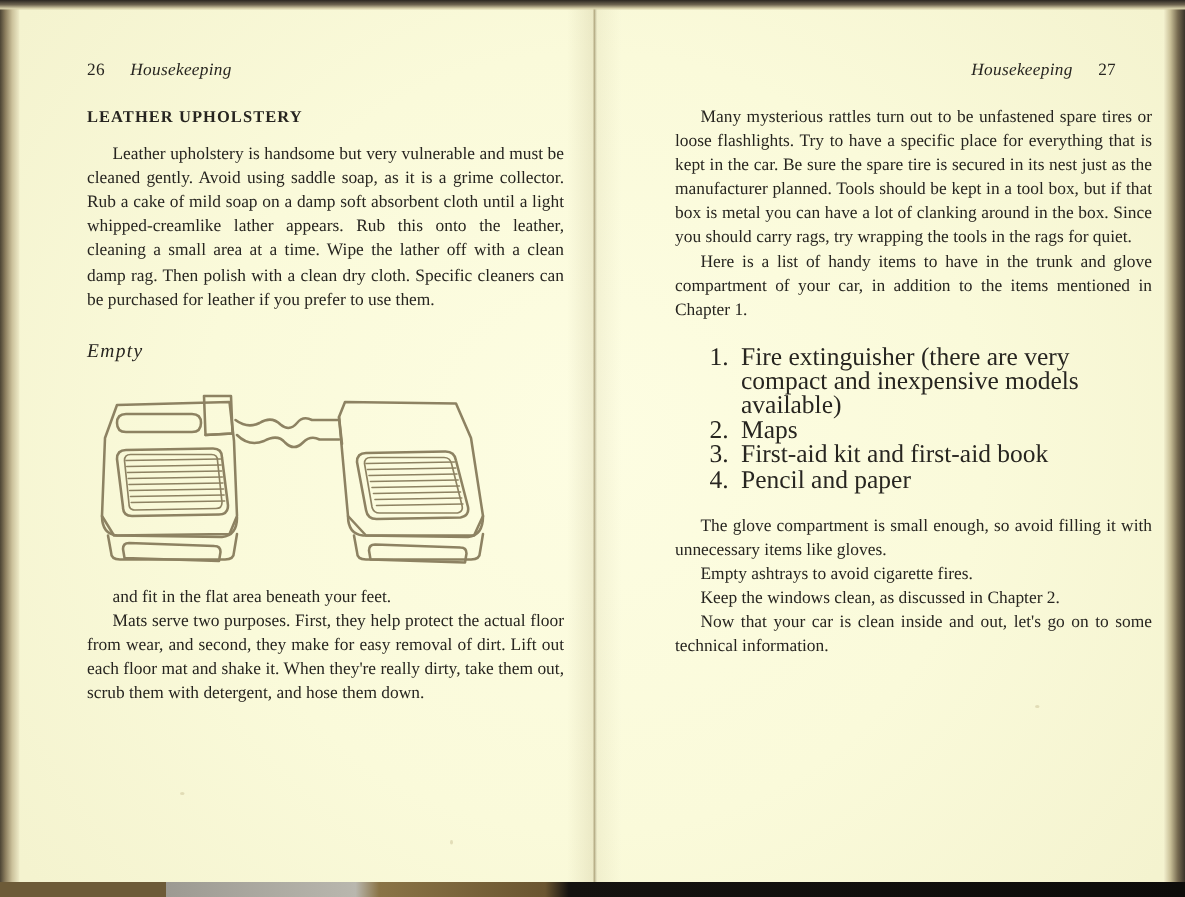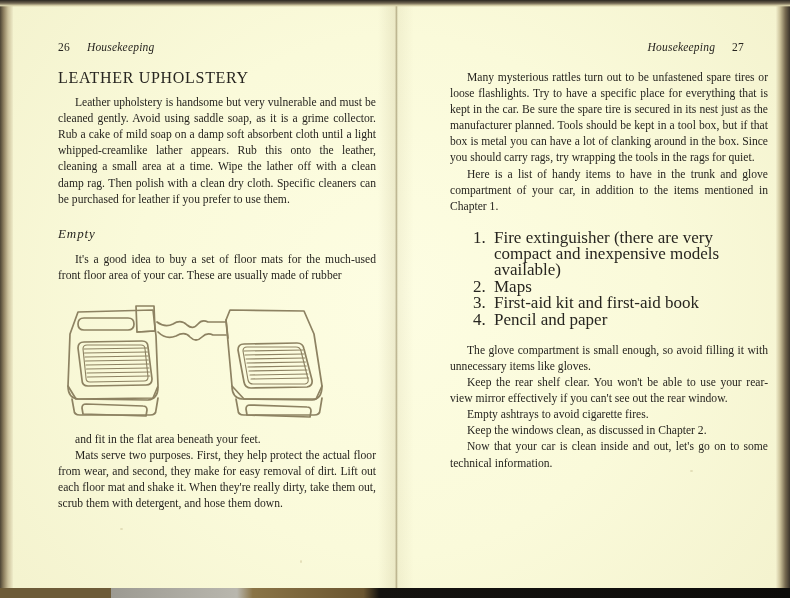--- a/index.html
+++ b/index.html
@@ -92,22 +92,22 @@
     font-size: 11.6px;
     line-height: 16.1px;
     text-align: justify;
     text-justify: inter-word;
     hyphens: none;
   }
   .col-left  { left: 58px;  top: 70px; }
   .col-right { left: 42px;  top: 70px; }
 
   h2.section-caps {
-    font-size: 16px;
-    font-weight: normal;
+    font-size: 11px;
+    font-weight: bold;
     letter-spacing: 0.7px;
     margin: 0 0 9px 0;
     font-family: "Liberation Serif", serif;
   }
   h3.section-ital {
     font-size: 13px;
     font-weight: normal;
     font-style: italic;
     letter-spacing: .9px;
     margin: 18px 0 10px 0;
@@ -160,21 +160,20 @@
     </div>
 
     <div class="col col-left">
 
       <h2 class="section-caps">LEATHER UPHOLSTERY</h2>
 
       <p class="body">Leather upholstery is handsome but very vulnerable and must be cleaned gently. Avoid using saddle soap, as it is a grime collector. Rub a cake of mild soap on a damp soft absorbent cloth until a light whipped-creamlike lather appears. Rub this onto the leather, cleaning a small area at a time. Wipe the lather off with a clean damp rag. Then polish with a clean dry cloth. Specific cleaners can be purchased for leather if you prefer to use them.</p>
 
       <h3 class="section-ital">Empty</h3>
 
-      <p class="body">It's a good idea to buy a set of floor mats for the much-used front floor area of your car. These are usually made of rubber</p>
 
       <div class="figure">
         <svg width="300" height="122" viewBox="0 0 300 122">
           <g fill="none" stroke="#8d8262" stroke-width="1.7" stroke-linejoin="round" stroke-linecap="round">
 
             <path d="M12,36 L20,14 L95,12 L98,38 L100,88 L95,100 L18,101 L10,88 Z"></path>
 
             <path d="M26,20 q-6,0 -6,6 q0,6 6,6 l44,0 q6,0 6,-6 q0,-6 -6,-6 Z"></path>
 
             <path d="M78,8 L96,8 L97,33 L79,34 Z"></path>
@@ -248,21 +247,20 @@
 
       <ol class="items">
         <li>Fire extinguisher (there are very compact and inexpensive models available)</li>
         <li>Maps</li>
         <li>First-aid kit and first-aid book</li>
         <li>Pencil and paper</li>
       </ol>
 
       <p class="body">The glove compartment is small enough, so avoid filling it with unnecessary items like gloves.</p>
 
-      <p class="body">Keep the rear shelf clear. You won't be able to use your rear-view mirror effectively if you can't see out the rear window.</p>
 
       <p class="body">Empty ashtrays to avoid cigarette fires.</p>
 
       <p class="body">Keep the windows clean, as discussed in Chapter 2.</p>
 
       <p class="body">Now that your car is clean inside and out, let's go on to some technical information.</p>
     </div>
   </div>
 
   <div class="edge-left"></div>

